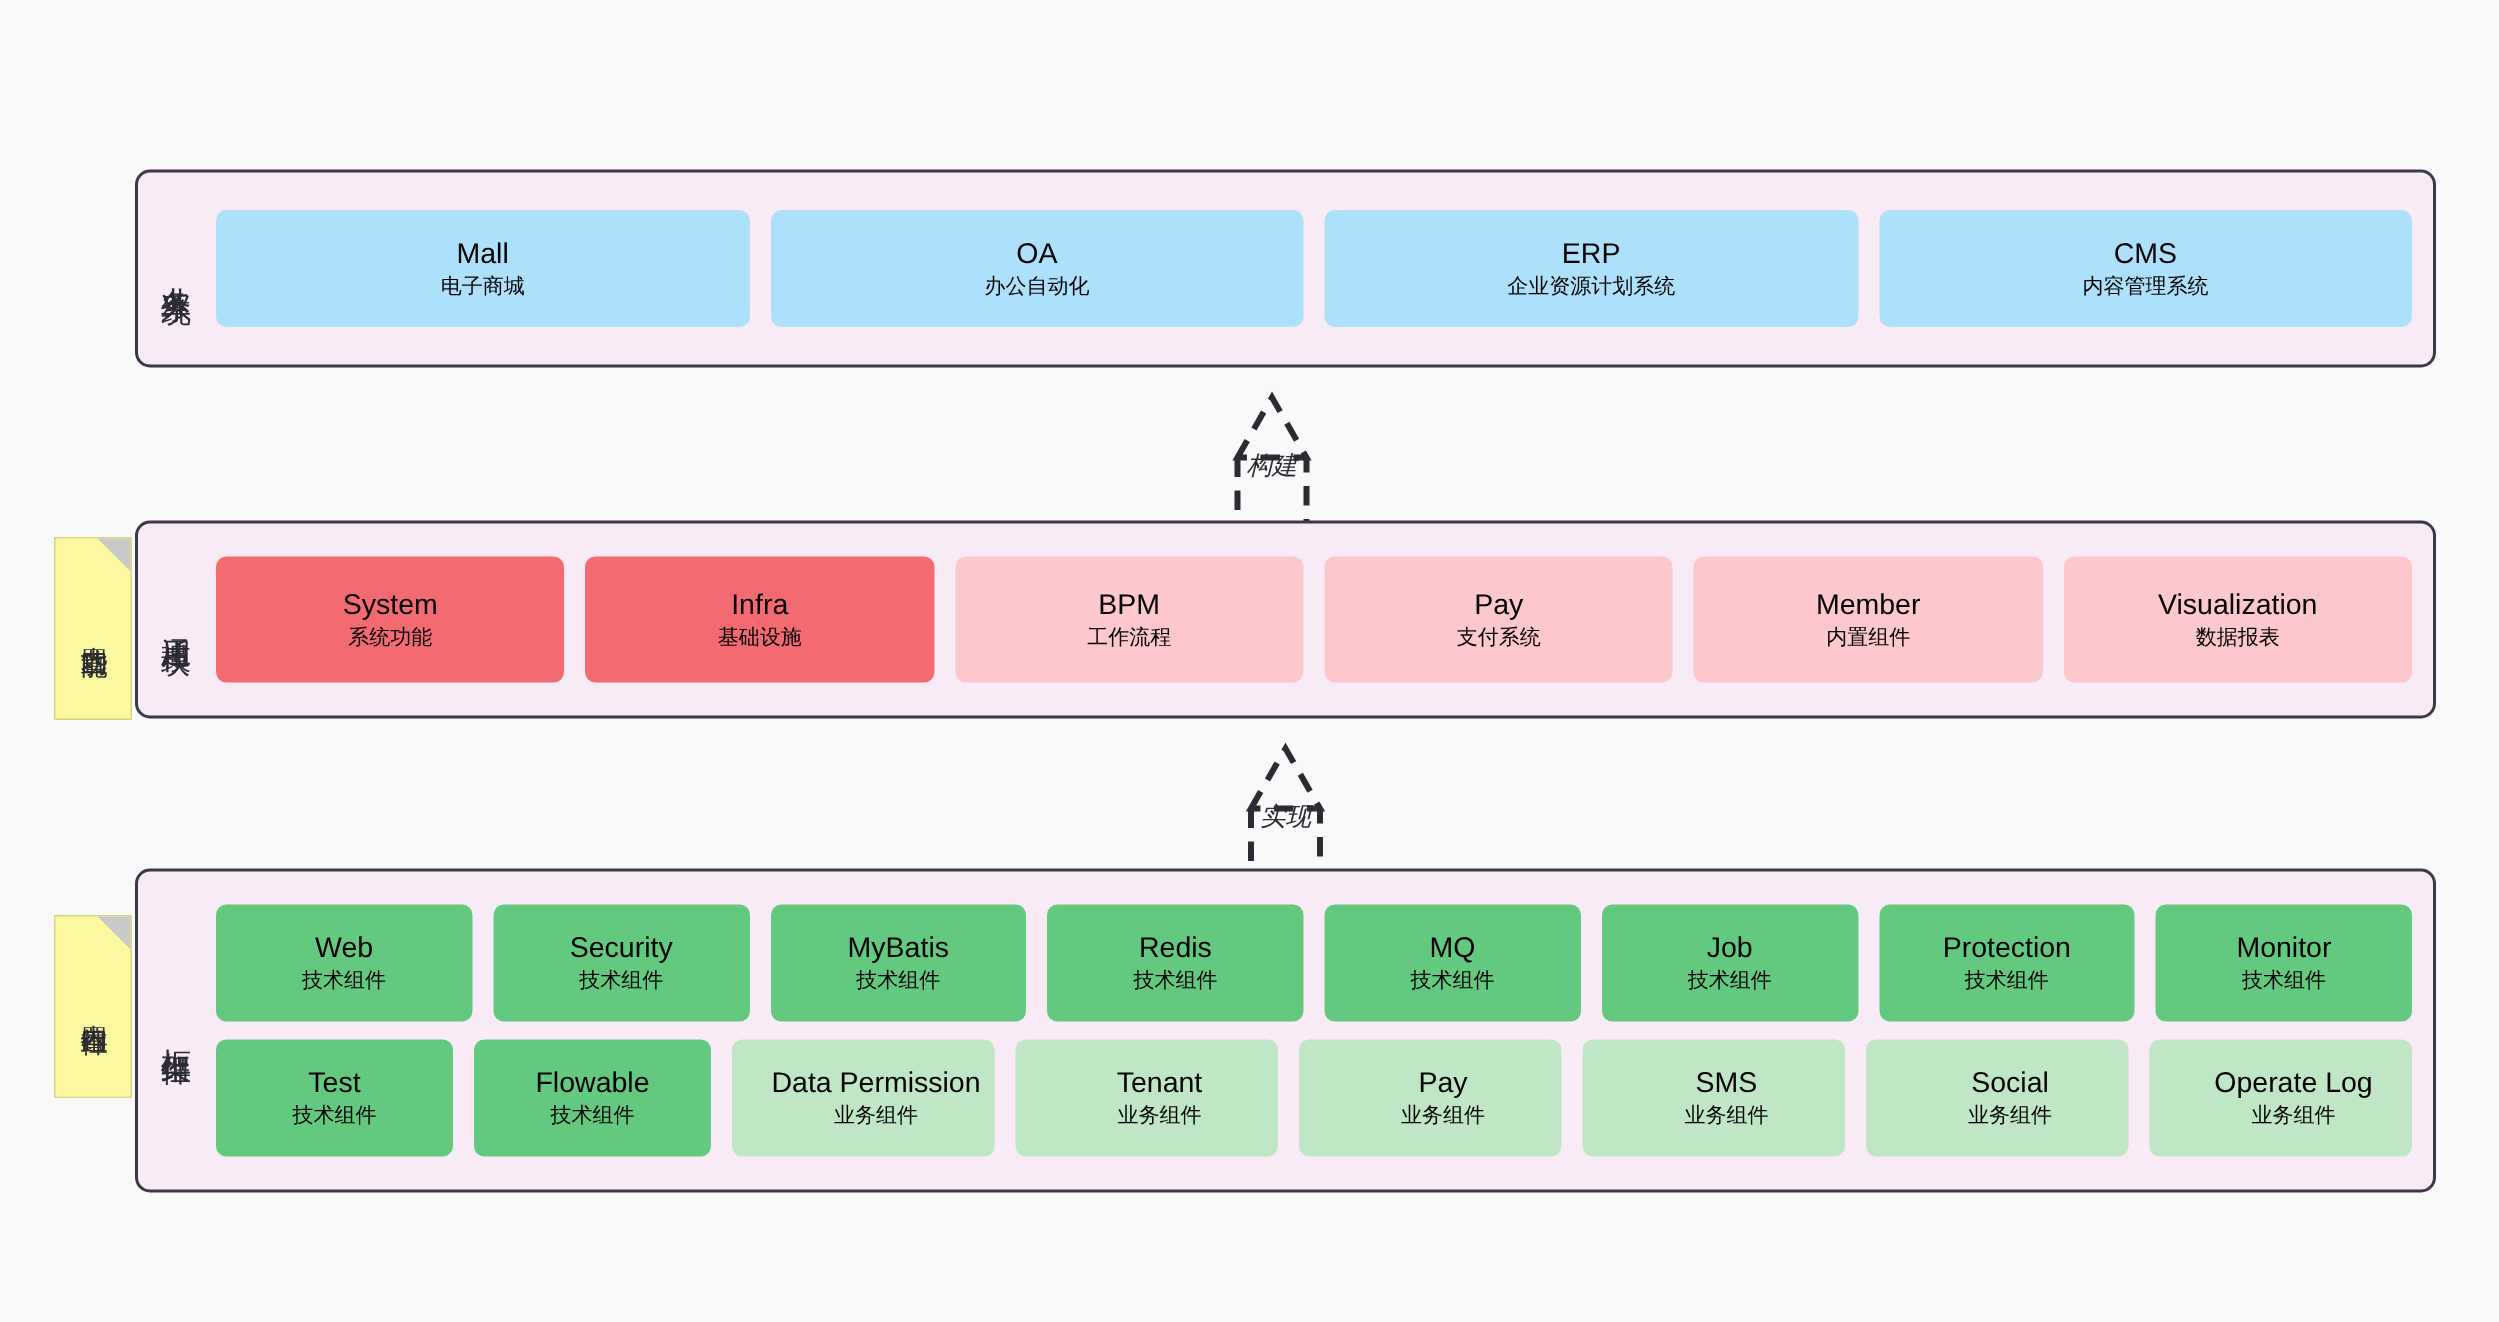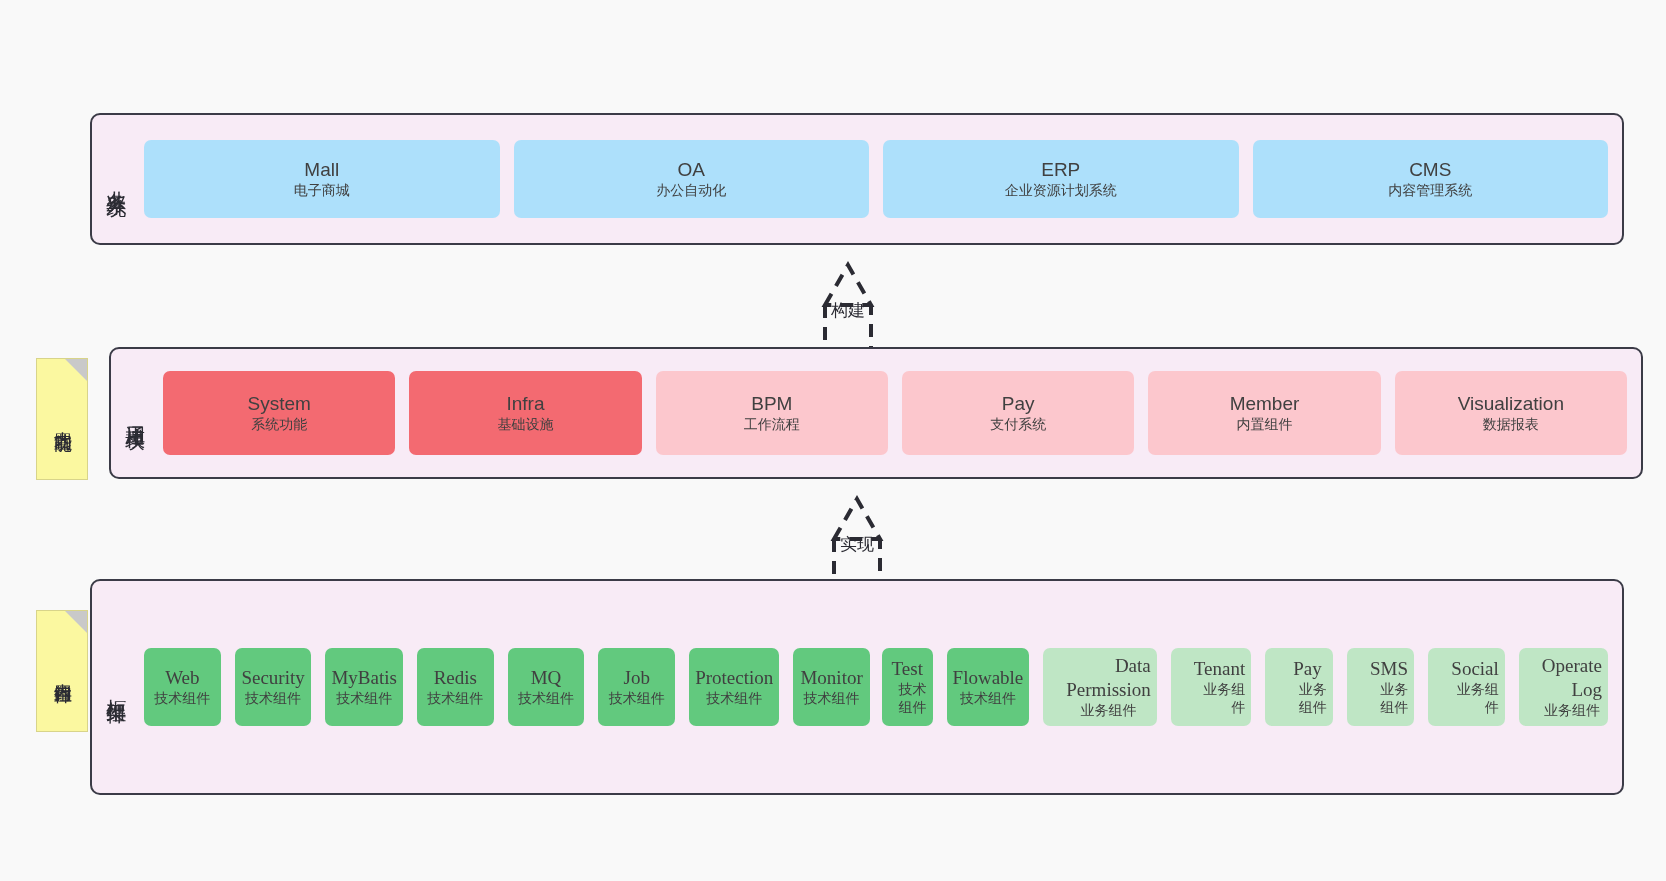--- a/index.html
+++ b/index.html
@@ -35,42 +35,41 @@
     line-height: 1.08;
   }
   .layer-body {
     flex: 1;
     display: flex;
     align-items: center;
     padding: 12px 14px 12px 4px;
     gap: 14px;
   }
   .layer-body.two-rows {
-    flex-direction: row;
+    flex-direction: column;
     justify-content: center;
     gap: 12px;
-    font-family: Liberation Serif, serif;
   }
   .row {
     display: flex;
     width: 100%;
     gap: 14px;
     align-items: stretch;
   }
 
   
   .card {
     flex: 1 1 0;
     border-radius: 7px;
     display: flex;
     flex-direction: column;
     align-items: center;
     justify-content: center;
-    text-align: right;
-    color: #404040;
+    text-align: left;
+    color: #000000;
     padding: 8px 6px;
     line-height: 1.28;
   }
   .card .t1 { font-size: 19px; }
   .card .t2 { font-size: 14px; }
 
   .card.blue       { background: #ade0fb; height: 78px; }
   .card.red        { background: #f36a71; height: 84px; }
   .card.pink       { background: #fcc7cd; height: 84px; }
   .card.green      { background: #62c97e; height: 78px; }
@@ -107,20 +106,21 @@
   .connector { position: absolute; width: 180px; height: 110px; }
   .connector svg { display: block; overflow: visible; }
   .connector .conn-label {
     position: absolute;
     left: 0; right: 0;
     top: 46px;
     text-align: center;
     font-size: 17px;
     color: #2b2b33;
     background: transparent;
+    font-style: italic;
   }
 </style>
 </head>
 <body>
 
 <div id="canvas">
 
   <div class="layer" id="layer-business" style="left:90px; top:113px; width:1534px; height:132px;">
     <div class="layer-title">业务系统</div>
     <div class="layer-body">
@@ -149,21 +149,21 @@
       <path d="M 67 52 L 67 100 L 113 100 L 113 52" fill="none" stroke="#2b2b33" stroke-width="4" stroke-dasharray="13 9"></path>
     </svg>
     <div class="conn-label">构建</div>
   </div>
 
   <div class="sticky" style="left:36px; top:358px; height:122px;">
     <span class="fold"></span>
     <span class="sticky-label">内置功能</span>
   </div>
 
-  <div class="layer" id="layer-modules" style="left:90px; top:347px; width:1534px; height:132px;margin-left:19px;">
+  <div class="layer" id="layer-modules" style="left:90px; top:347px; width:1534px; height:132px;">
     <div class="layer-title">通用模块</div>
     <div class="layer-body">
       <div class="card red">
         <span class="t1">System</span>
         <span class="t2">系统功能</span>
       </div>
       <div class="card red">
         <span class="t1">Infra</span>
         <span class="t2">基础设施</span>
       </div>

